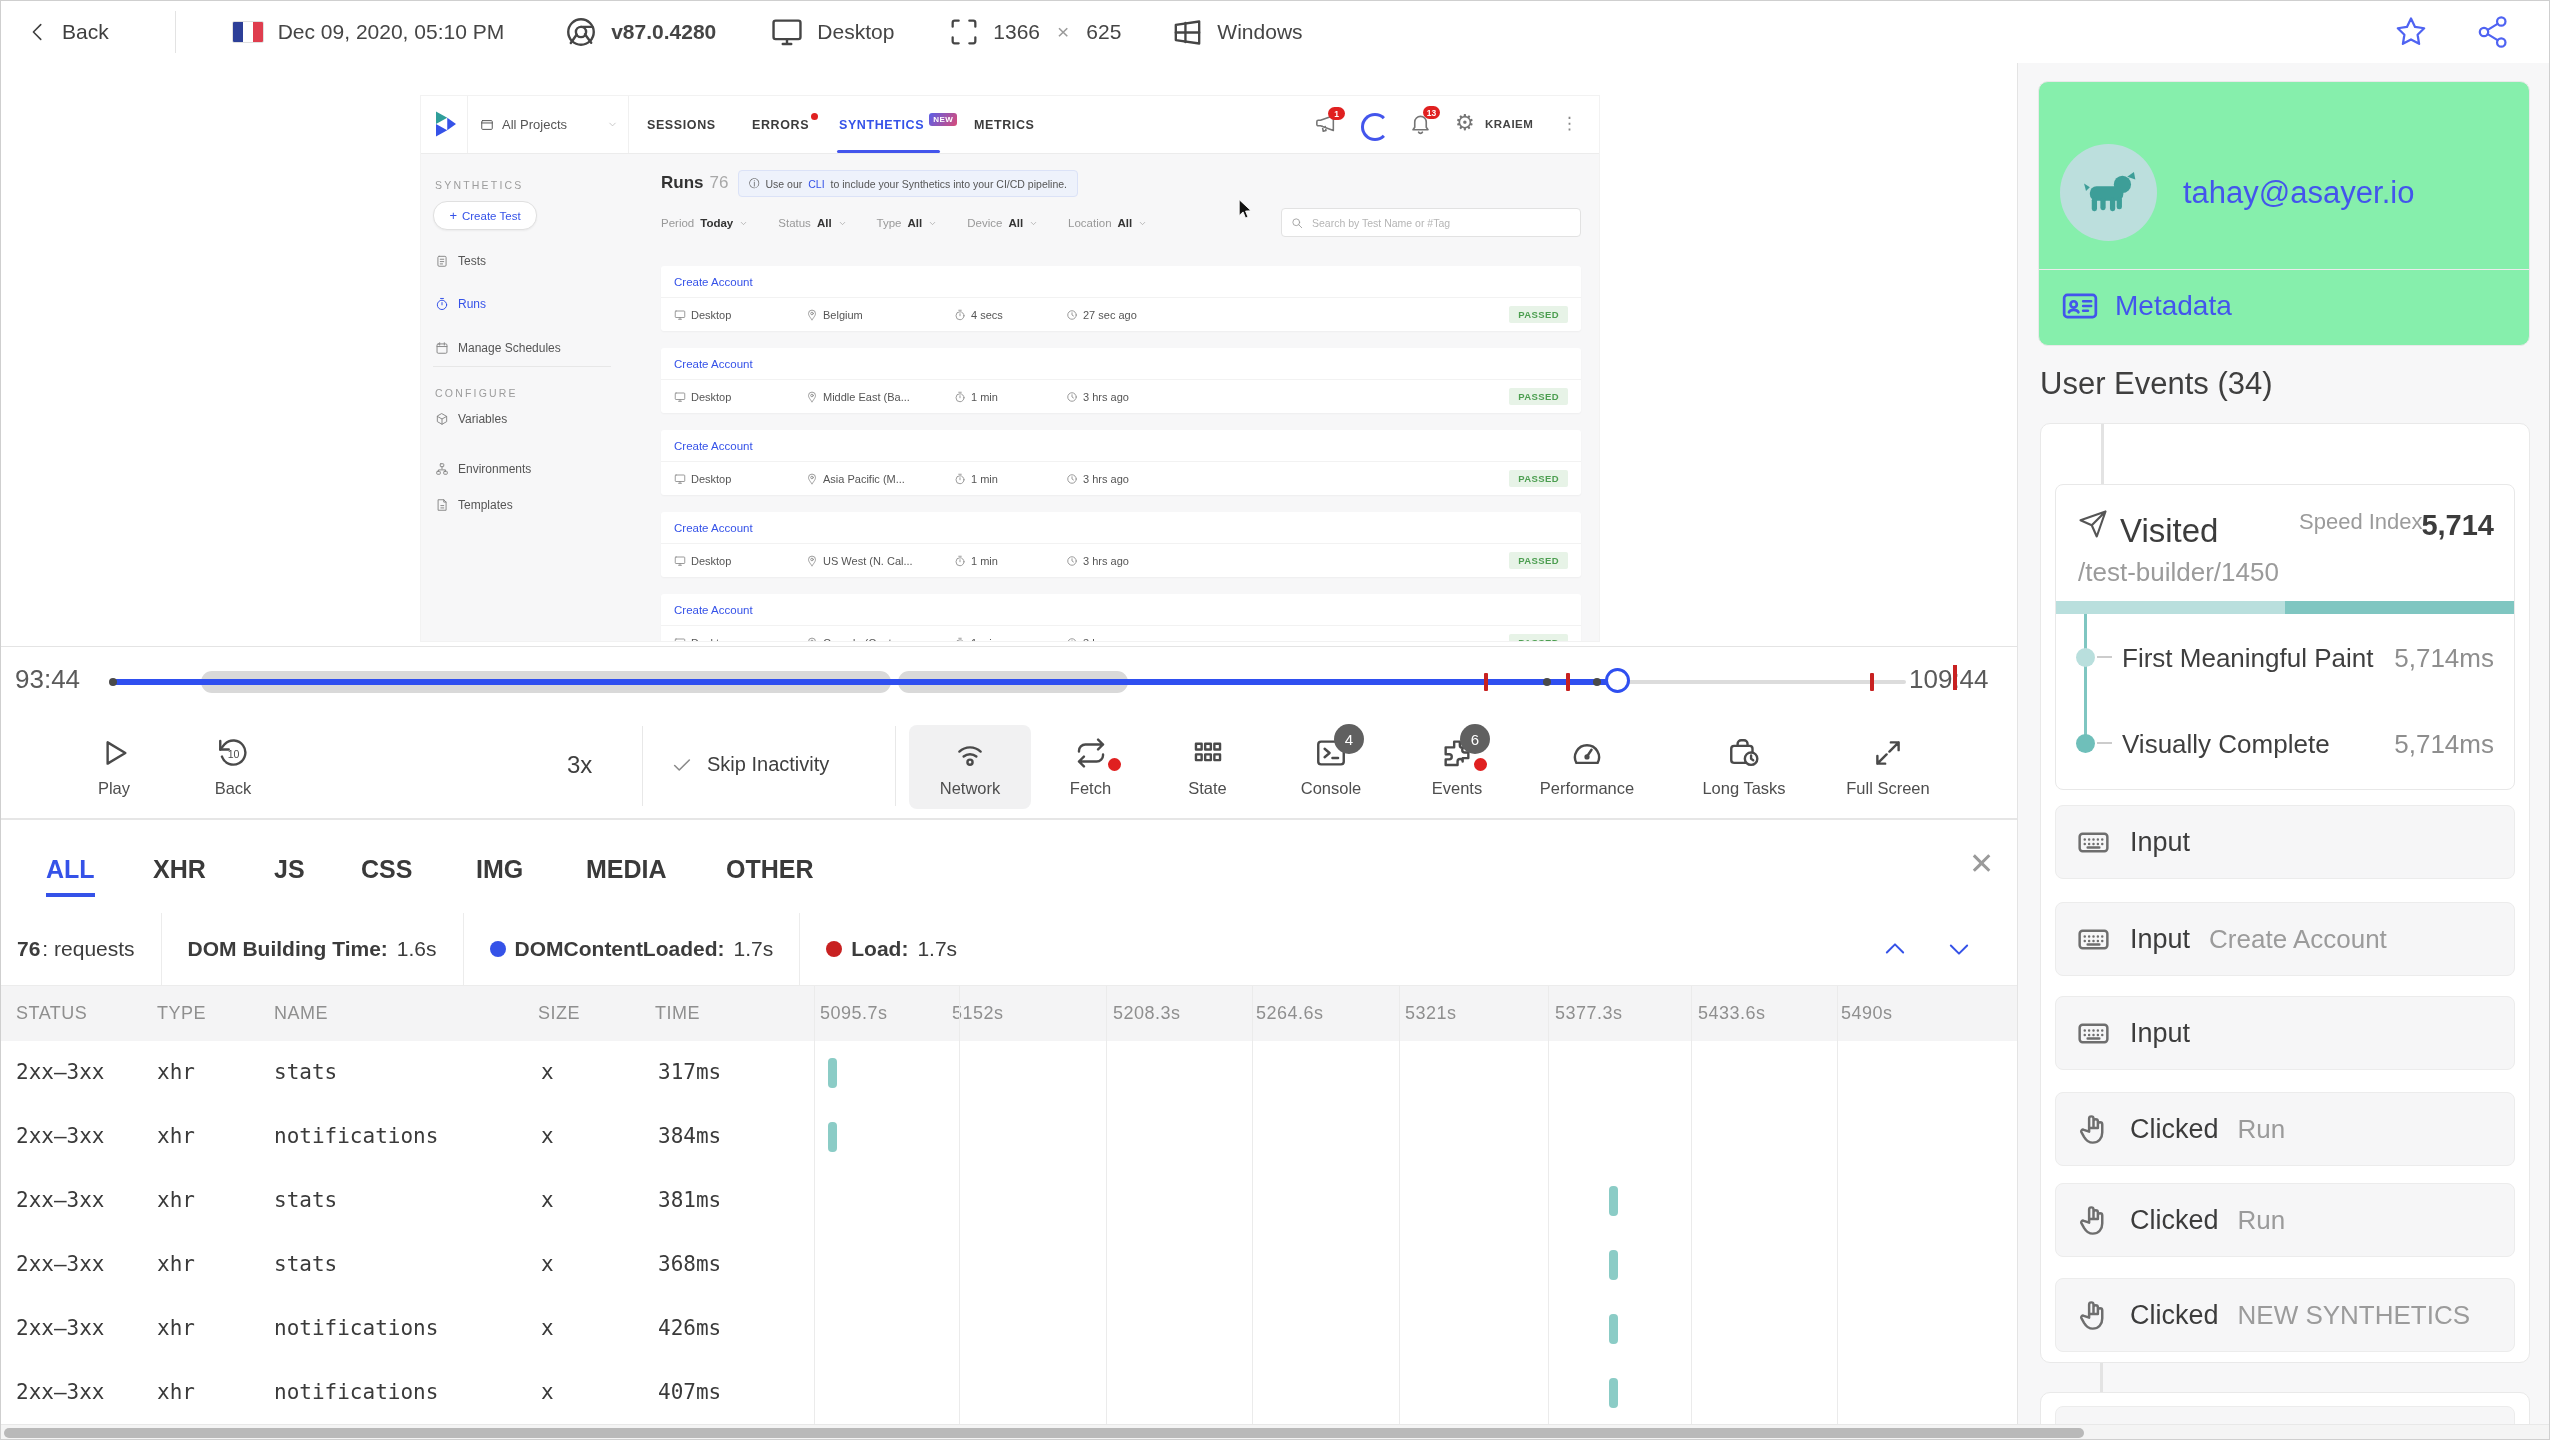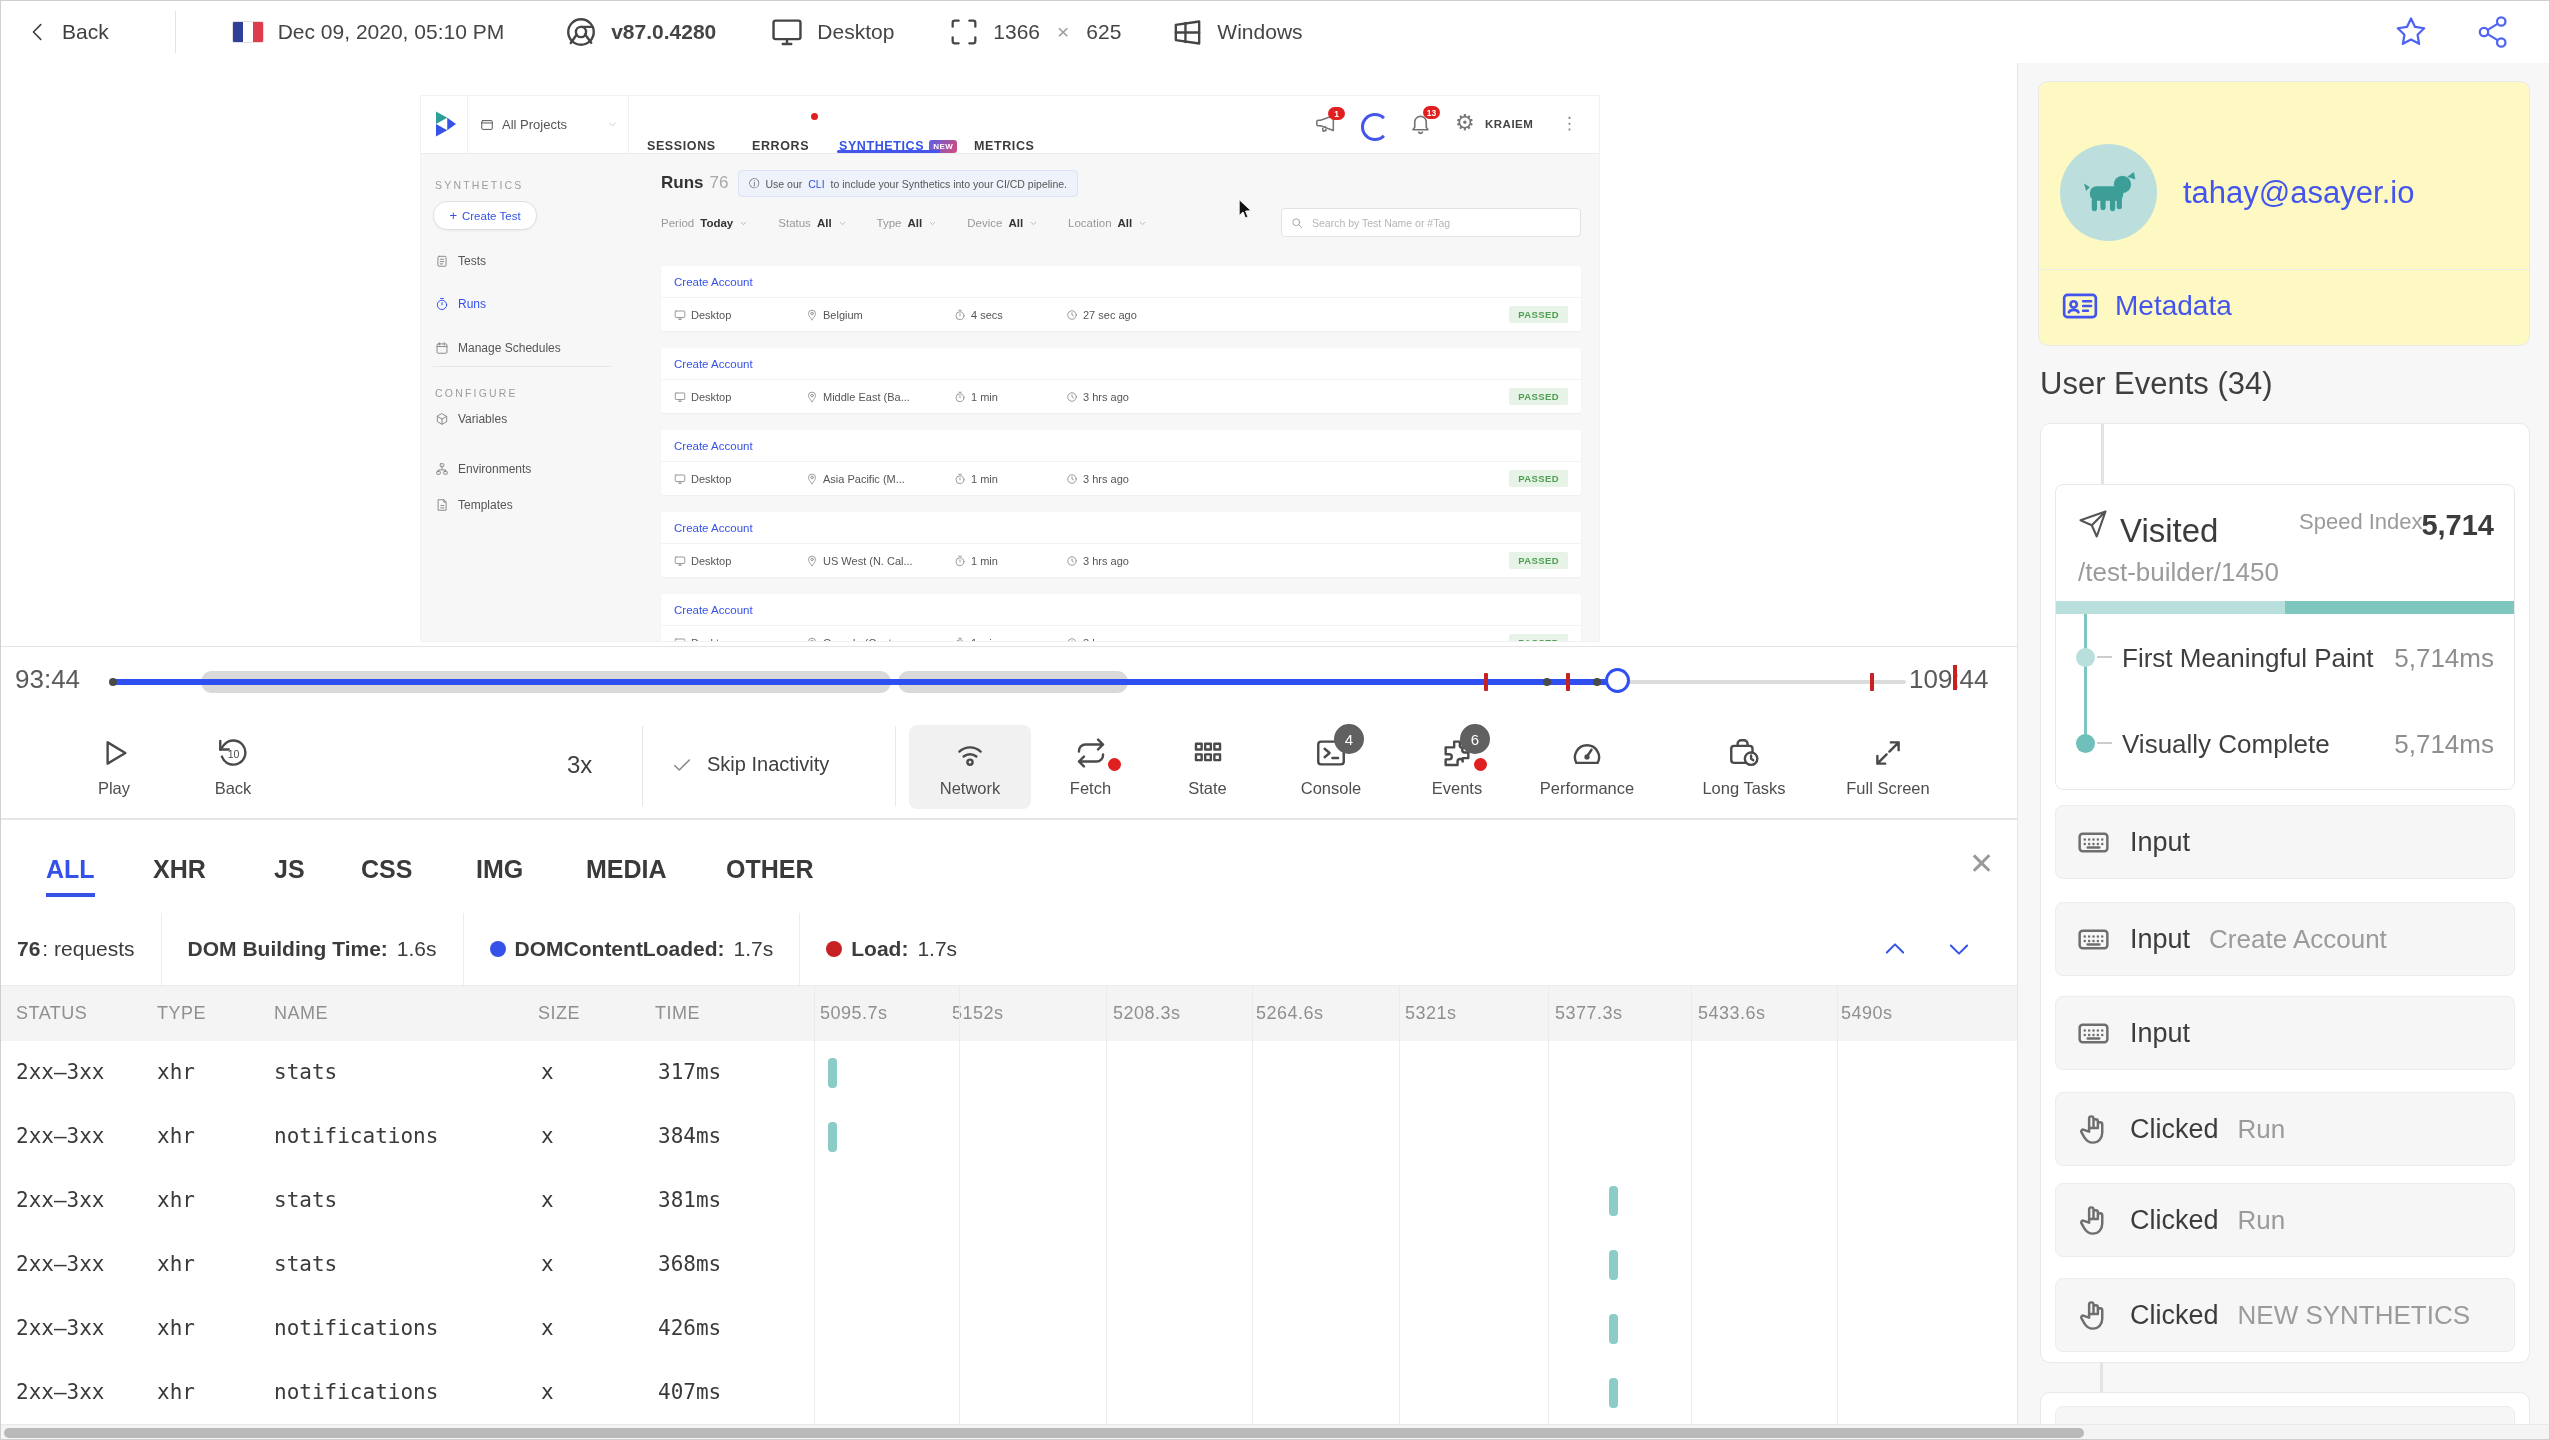--- a/index.html
+++ b/index.html
@@ -22,21 +22,21 @@
   .tb-actions svg{width:36px;height:36px;}
 
   
   .stage{position:absolute;left:0;top:62px;width:2016px;height:583px;background:#fff;}
   .miniapp{position:absolute;left:420px;top:33px;width:1178px;height:545px;background:#f7f7f8;overflow:hidden;box-shadow:0 0 0 1px rgba(0,0,0,.05);}
   .mh{position:absolute;left:0;top:0;right:0;height:57px;background:#fff;border-bottom:1px solid #ececec;}
   .mh-logo{position:absolute;left:10px;top:13px;}
   .mh-proj{position:absolute;left:46px;top:0;width:162px;height:57px;border-left:1px solid #f0f0f0;border-right:1px solid #f0f0f0;
            display:flex;align-items:center;padding-left:12px;gap:8px;font-size:13px;color:#555;box-sizing:border-box;}
   .mh-proj .chev{margin-left:auto;margin-right:10px;color:#bbb;}
-  .mh-tab{position:absolute;top:0;height:57px;display:flex;align-items:flex-end;font-size:12.5px;letter-spacing:.6px;font-weight:700;color:#3c3c3c;}
+  .mh-tab{position:absolute;top:0;height:57px;display:flex;align-items:center;font-size:12.5px;letter-spacing:.6px;font-weight:700;color:#3c3c3c;}
   .mh-tab.active{color:#3552e8;}
   .mh-underline{position:absolute;left:416px;bottom:0;width:103px;height:3px;background:#4355ec;border-radius:2px;}
   .mh-dot{position:absolute;top:17px;right:-9px;width:7px;height:7px;border-radius:50%;background:#e02020;}
   .mh-new{margin-left:5px;margin-top:-10px;background:linear-gradient(120deg,#5a5fe8,#d84b78);color:#fff;font-size:8px;font-weight:700;
           padding:2px 4px;border-radius:3px;letter-spacing:.5px;}
   .mh-ic{position:absolute;color:#757575;}
   .mh-badge{position:absolute;top:-6px;right:-8px;min-width:13px;height:13px;border-radius:7px;background:#e02020;color:#fff;
             font-size:8.5px;display:flex;align-items:center;justify-content:center;padding:0 2px;font-weight:700;}
   .mh-spin{position:absolute;left:940px;top:17px;width:22px;height:22px;border-radius:50%;border:3px solid #4355ec;border-right-color:transparent;}
   .mh-user{position:absolute;left:1064px;top:22px;font-size:11.5px;font-weight:700;letter-spacing:.5px;color:#444;}
@@ -134,21 +134,21 @@
   .nrow{position:absolute;left:0;right:4px;height:64px;}
   .nrow .c{position:absolute;top:19px;font-family:"DejaVu Sans Mono",monospace;font-size:21px;color:#3a3a3a;white-space:nowrap;}
   .wlane{position:absolute;left:813px;right:0;top:0;bottom:0;}
   .wbar{position:absolute;top:17px;width:9px;height:30px;border-radius:4px;background:#8bccc6;}
 
   .hscroll{position:absolute;left:0;top:1423px;width:2550px;height:17px;background:#f4f4f4;border-top:1px solid #e8e8e8;box-sizing:border-box;}
   .hthumb{position:absolute;left:3px;top:3px;width:2080px;height:10px;border-radius:5px;background:#b9b9b9;}
 
   
   .rb{position:absolute;left:2016px;top:62px;width:534px;height:1361px;background:#f7f7f8;border-left:1px solid #e4e4e4;box-sizing:border-box;}
-  .ucard{position:absolute;left:20px;top:18px;width:492px;height:265px;background:#fef9c3;border:1px solid #e9e9e9;border-radius:10px;box-sizing:border-box;}
+  .ucard{position:absolute;left:20px;top:18px;width:492px;height:265px;background:#86efac;border:1px solid #e9e9e9;border-radius:10px;box-sizing:border-box;}
   .avatar{position:absolute;left:21px;top:62px;width:97px;height:97px;border-radius:50%;background:#bcdfdd;display:flex;align-items:center;justify-content:center;}
   .u-email{position:absolute;left:144px;top:93px;font-size:31px;color:#4355ec;}
   .u-div{position:absolute;left:0;right:0;top:187px;height:1px;background:#ececec;}
   .u-meta{position:absolute;left:22px;top:205px;display:flex;align-items:center;gap:16px;color:#4355ec;font-size:28px;}
   .u-meta svg{width:38px;height:38px;}
   .ev-title{position:absolute;left:22px;top:303px;font-size:31px;color:#3f3f3f;}
   .ecard{position:absolute;left:22px;top:360px;width:490px;height:940px;background:#fff;border:1px solid #e9e9e9;border-radius:10px;box-sizing:border-box;}
   .conn{position:absolute;background:#e3e3e3;width:3px;}
   .vcard{position:absolute;left:14px;top:60px;width:460px;height:306px;border:1px solid #e8e8e8;border-radius:8px;background:#fff;box-sizing:border-box;}
   .v-ic{position:absolute;left:22px;top:24px;color:#555;}

